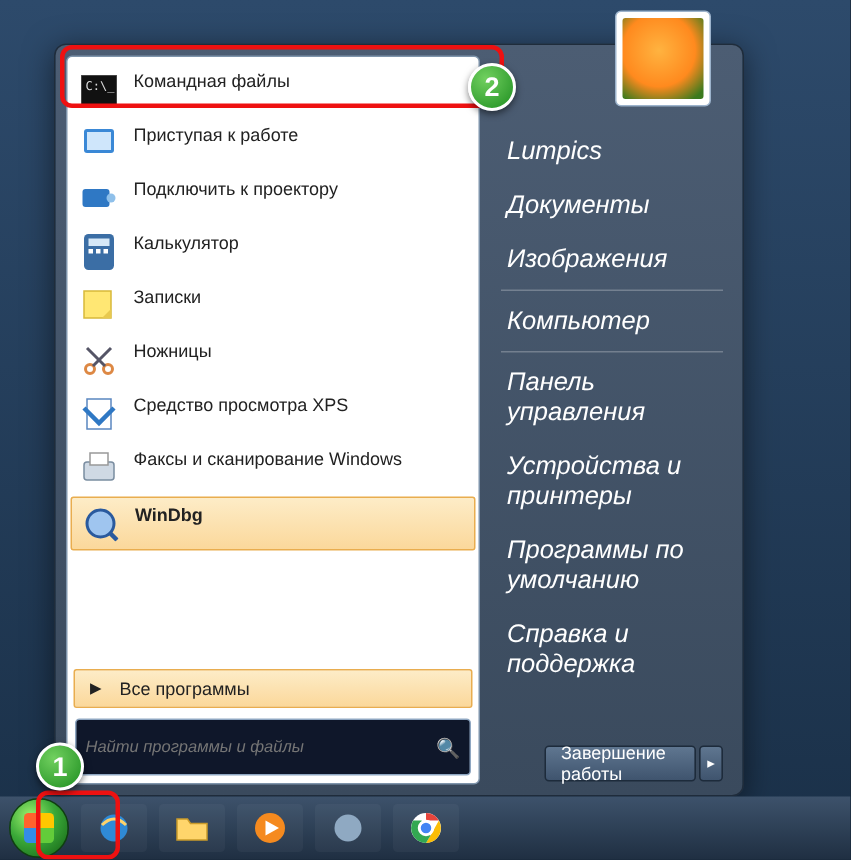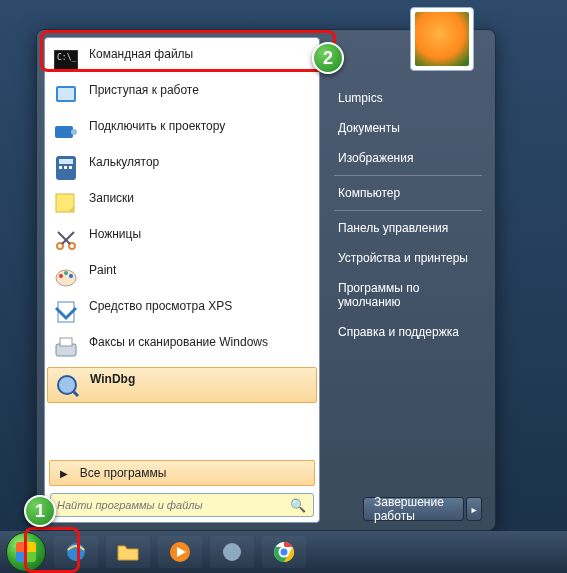--- a/index.html
+++ b/index.html
@@ -67,24 +67,24 @@
   border-radius: 2px;
   height: 26px;
 }
 .all-progs .tri { font-size: 10px; }
 
 .search-row {
   padding: 3px 3px 0 3px;
 }
 .search-box {
   display: flex; align-items: center;
-  background: #fef9c3;
+  background: #0f172a;
   border: 1px solid #8fa7c2;
   border-radius: 3px;
-  height: 24px;
+  height: 38px;
   padding: 0 6px;
   gap: 6px;
 }
 .search-box input {
   flex: 1; border: none; outline: none;
   font-size: 11px; font-style: italic; color: #888;
   background: transparent;
 }
 .search-box .mag { color: #4a6fa3; font-size: 13px; }
 
@@ -104,23 +104,24 @@
   border-radius: 4px;
   padding: 4px;
 }
 .avatar {
   width: 100%; height: 100%;
   background: radial-gradient(circle at 45% 40%, #ffb340 0%, #ff8a1e 55%, #3b7a1e 90%);
   border-radius: 2px;
 }
 .right-list { margin-top: 44px; flex: 1; }
 .right-item {
-  color: #fff; font-size: 12px;
+  color: #fff; font-size: 17px;
   padding: 8px 4px;
   cursor: pointer;
+  font-style: italic;
 }
 .right-sep { border-top: 1px solid rgba(255,255,255,.25); margin: 2px 0; }
 
 .shutdown-row {
   margin-top: auto;
   display: flex; align-items: center; gap: 2px;
   padding-bottom: 2px;
   padding-left: 29px;
 }
 .shutdown-btn {
@@ -255,31 +256,20 @@
     <div class="prog-item">
       <span class="ic">
           <svg width="24" height="24">
             <circle cx="6" cy="18" r="3" fill="none" stroke="#d84" stroke-width="2"></circle>
             <circle cx="18" cy="18" r="3" fill="none" stroke="#d84" stroke-width="2"></circle>
             <line x1="8" y1="16" x2="20" y2="4" stroke="#556" stroke-width="2"></line>
             <line x1="16" y1="16" x2="4" y2="4" stroke="#556" stroke-width="2"></line>
           </svg>
         </span>
       <span class="lbl">Ножницы</span>
-    </div>
-    <div class="prog-item">
-      <span class="ic">
-          <svg width="24" height="24">
-            <ellipse cx="12" cy="14" rx="10" ry="8" fill="#f3e6c9" stroke="#b98"></ellipse>
-            <circle cx="7" cy="12" r="2" fill="#e33"></circle>
-            <circle cx="12" cy="9" r="2" fill="#3a8"></circle>
-            <circle cx="17" cy="12" r="2" fill="#36d"></circle>
-          </svg>
-        </span>
-      <span class="lbl">Paint</span>
     </div>
     <div class="prog-item">
       <span class="ic">
           <svg width="24" height="24">
             <rect x="4" y="2" width="16" height="20" fill="#fff" stroke="#5a86c0"></rect>
             <path d="M2 8 L12 18 L22 8" fill="none" stroke="#2f78c4" stroke-width="3"></path>
           </svg>
         </span>
       <span class="lbl">Средство просмотра XPS</span>
     </div>

